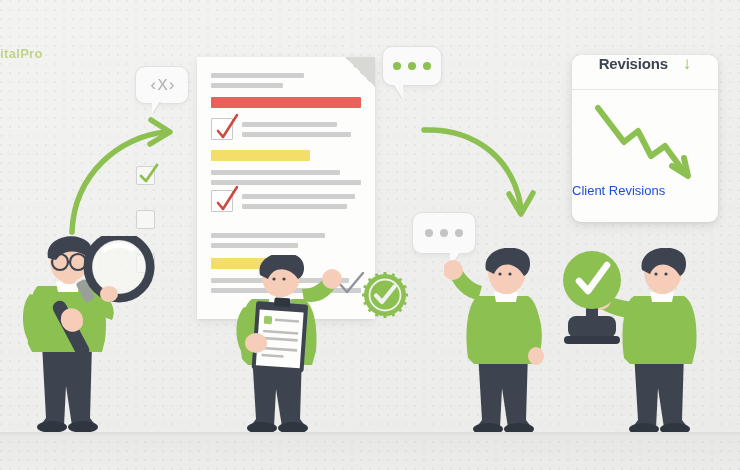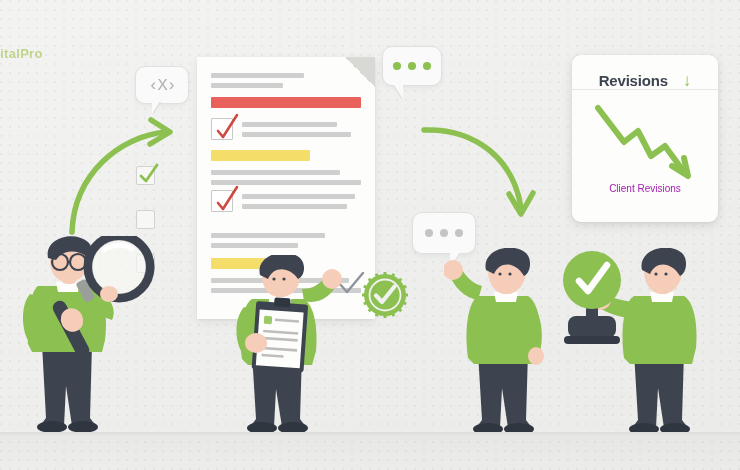--- a/index.html
+++ b/index.html
@@ -98,26 +98,26 @@
   .cl3{left:136px;top:216px;}
 
   
   .card{
     left:572px;top:55px;width:146px;height:167px;background:#fdfdfc;
     border-radius:9px;box-shadow:0 3px 11px rgba(0,0,0,.10),0 1px 3px rgba(0,0,0,.06);
     overflow:hidden;
   }
   .card-head{
     height:35px;border-bottom:1.4px solid #e7e7e4;
-    display:flex;align-items:flex-end;justify-content:center;gap:15px;
+    display:flex;align-items:flex-start;justify-content:center;gap:15px;
   }
   .card-title{font-size:15px;font-weight:bold;color:#3d4450;letter-spacing:-.2px;}
   .card-arrow{color:#8cc051;font-size:17px;font-weight:bold;line-height:1;}
   .card-chart{height:96px;position:relative;}
-  .card-foot{text-align:center;font-size:10px;color:#a21caf;margin-top:-3px;}
+  .card-foot{text-align:left;font-size:13px;color:#1d4ed8;margin-top:-3px;}
 
   
   .seal{left:362px;top:272px;width:46px;height:46px;}
   .gray-check{left:337px;top:271px;width:28px;height:24px;}
 
   
   .person{position:absolute;}
 </style>
 </head>
 <body>

